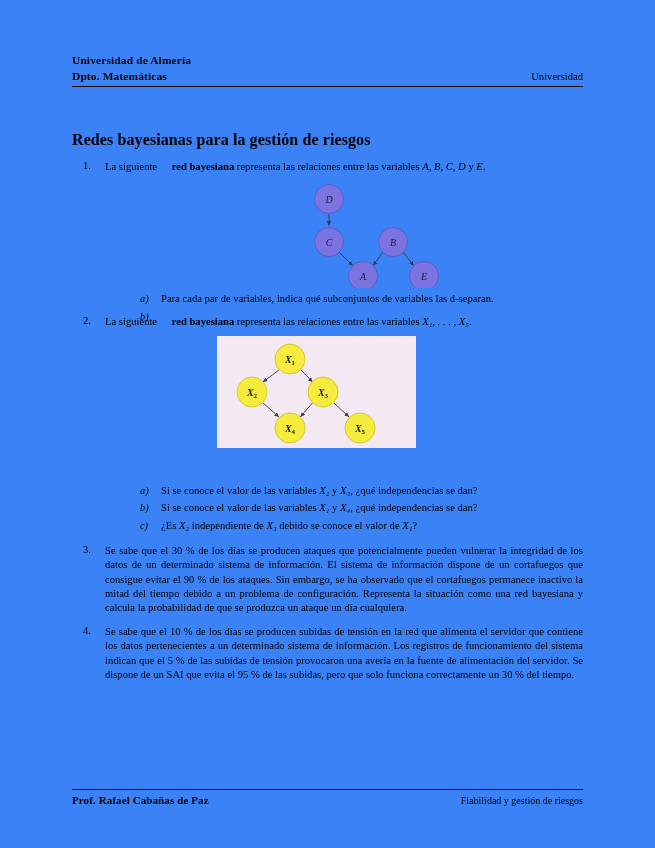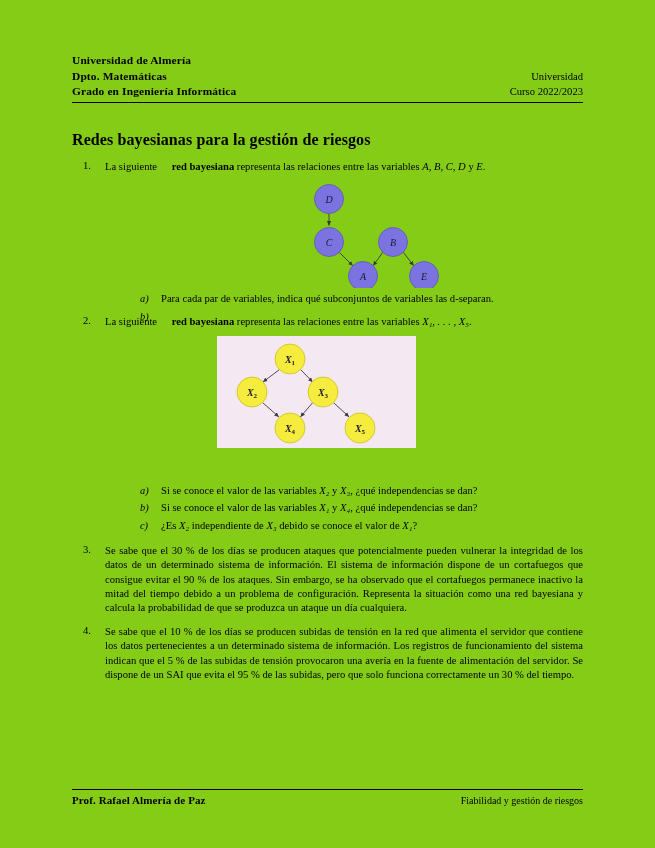--- a/index.html
+++ b/index.html
@@ -7,21 +7,21 @@
     padding: 0;
     background: #c8c8c8;
   }
   body {
     font-family: "Liberation Serif", serif;
   }
   .page {
     position: relative;
     width: 655px;
     height: 848px;
-    background: #84cc16;
+    background: #3b82f6;
     overflow: hidden;
   }
   .sheet {
     position: absolute;
     left: 72px;
     top: 0;
     width: 511px;
     height: 848px;
   }
 
@@ -170,24 +170,20 @@
  <div class="sheet">
 
   <div class="header">
     <div class="header-row">
       <div class="hdr-left">Universidad de Almería</div>
       <div class="hdr-right"></div>
     </div>
     <div class="header-row">
       <div class="hdr-left">Dpto. Matemáticas</div>
       <div class="hdr-right">Universidad</div>
-    </div>
-    <div class="header-row">
-      <div class="hdr-left">Grado en Ingeniería Informática</div>
-      <div class="hdr-right">Curso 2022/2023</div>
     </div>
     <div class="header-rule"></div>
   </div>
 
   <div class="doc-title">Redes bayesianas para la gestión de riesgos</div>
 
   <div class="ex-list">
 
     <div class="ex-item">
       <div class="ex-num">1.</div>
@@ -287,19 +283,19 @@
     <div class="ex-item" style="margin-top:10px;">
       <div class="ex-num">4.</div>
       <div class="ex-body">Se sabe que el 10 % de los días se producen subidas de tensión en la red que alimenta el servidor que contiene los datos pertenecientes a un determinado sistema de información. Los registros de funcionamiento del sistema indican que el 5 % de las subidas de tensión provocaron una avería en la fuente de alimentación del servidor. Se dispone de un SAI que evita el 95 % de las subidas, pero que solo funciona correctamente un 30 % del tiempo.</div>
     </div>
 
   </div>
 
   <div class="footer">
     <div class="footer-rule"></div>
     <div class="footer-row">
-      <div class="ft-left">Prof. Rafael Almería de Paz</div>
+      <div class="ft-left">Prof. Rafael Cabañas de Paz</div>
       <div class="ft-right">Fiabilidad y gestión de riesgos</div>
     </div>
   </div>
 
  </div>
 </div>
 
 </body></html>

